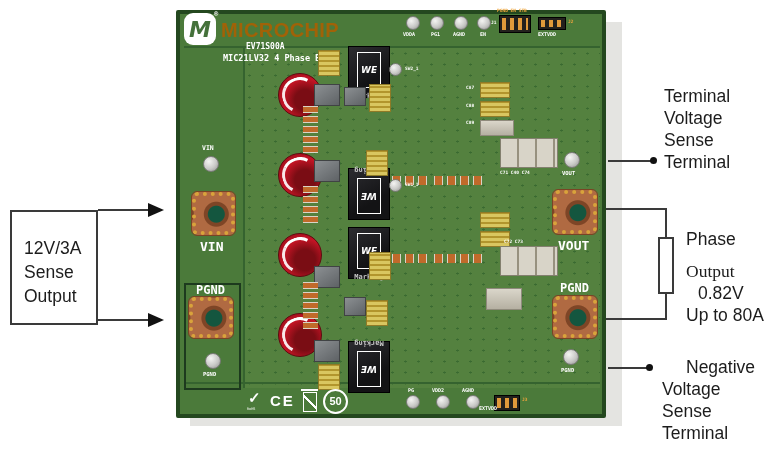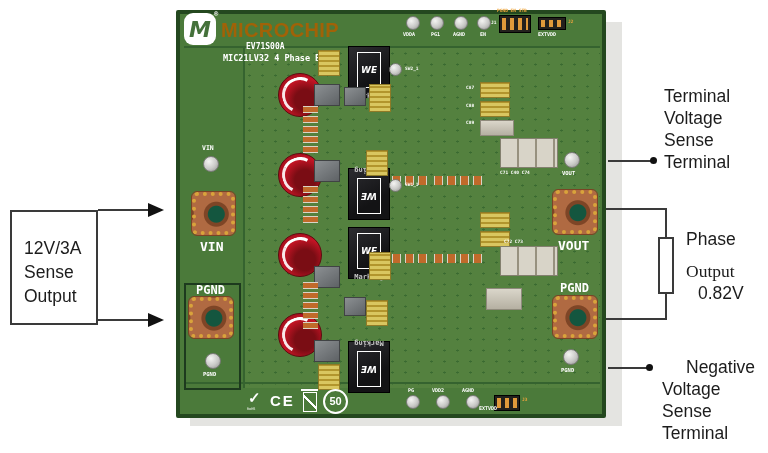--- a/index.html
+++ b/index.html
@@ -213,20 +213,21 @@
   <div class="abs ann" style="left:664px;top:151px;">Terminal</div>
 
   <div class="abs ln" style="left:606px;top:208px;width:61px;height:2px;"></div>
   <div class="abs ln" style="left:665px;top:208px;width:2px;height:31px;"></div>
   <div class="abs res" style="left:658px;top:237px;width:16px;height:57px;"></div>
   <div class="abs ln" style="left:665px;top:292px;width:2px;height:28px;"></div>
   <div class="abs ln" style="left:606px;top:318px;width:61px;height:2px;"></div>
   <div class="abs ann" style="left:686px;top:228px;">Phase</div>
   <div class="abs ann" style="left:686px;top:260px;font-family:Liberation Serif, serif;">Output</div>
   <div class="abs ann" style="left:686px;top:282px;margin-left:12px;">0.82V</div>
+  <div class="abs ann" style="left:686px;top:304px;">Up to 80A</div>
 
   <div class="abs ln" style="left:608px;top:367px;width:40px;height:2px;"></div>
   <div class="abs dot" style="left:646px;top:364px;width:7px;height:7px;"></div>
   <div class="abs ann" style="left:662px;top:356px;margin-left:24px;">Negative</div>
   <div class="abs ann" style="left:662px;top:378px;">Voltage</div>
   <div class="abs ann" style="left:662px;top:400px;">Sense</div>
   <div class="abs ann" style="left:662px;top:422px;">Terminal</div>
 
 </div>
 

